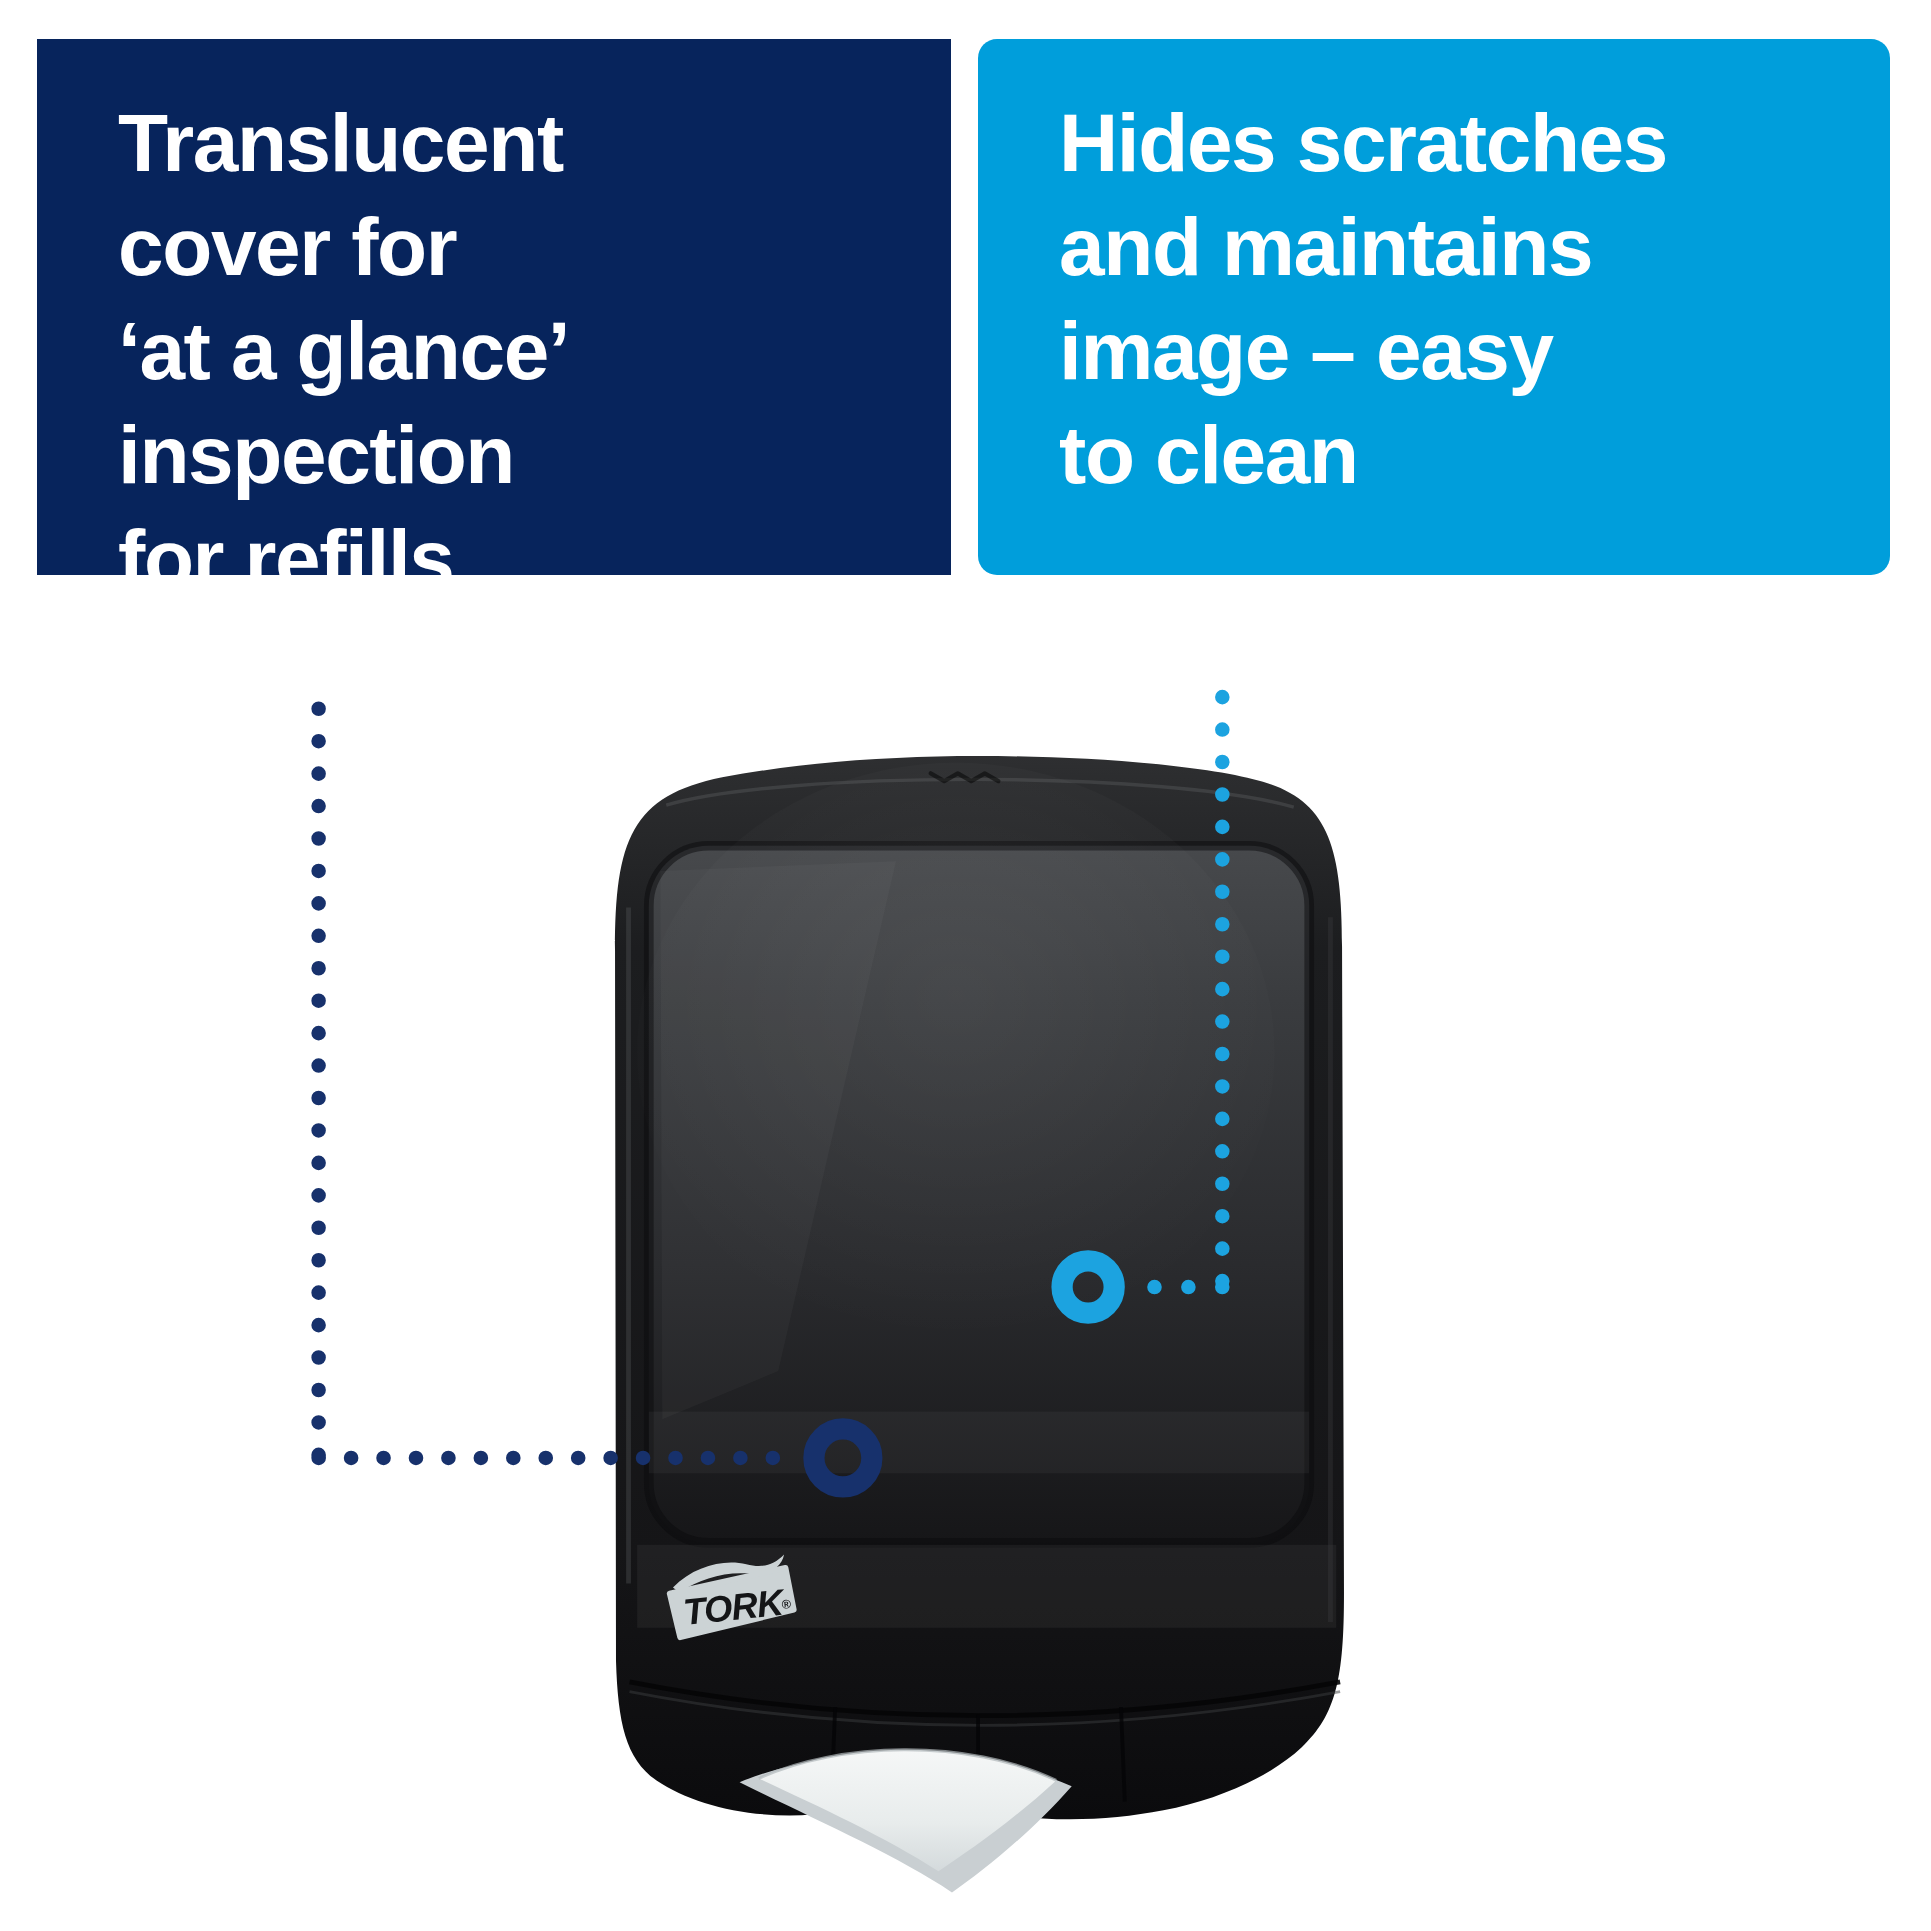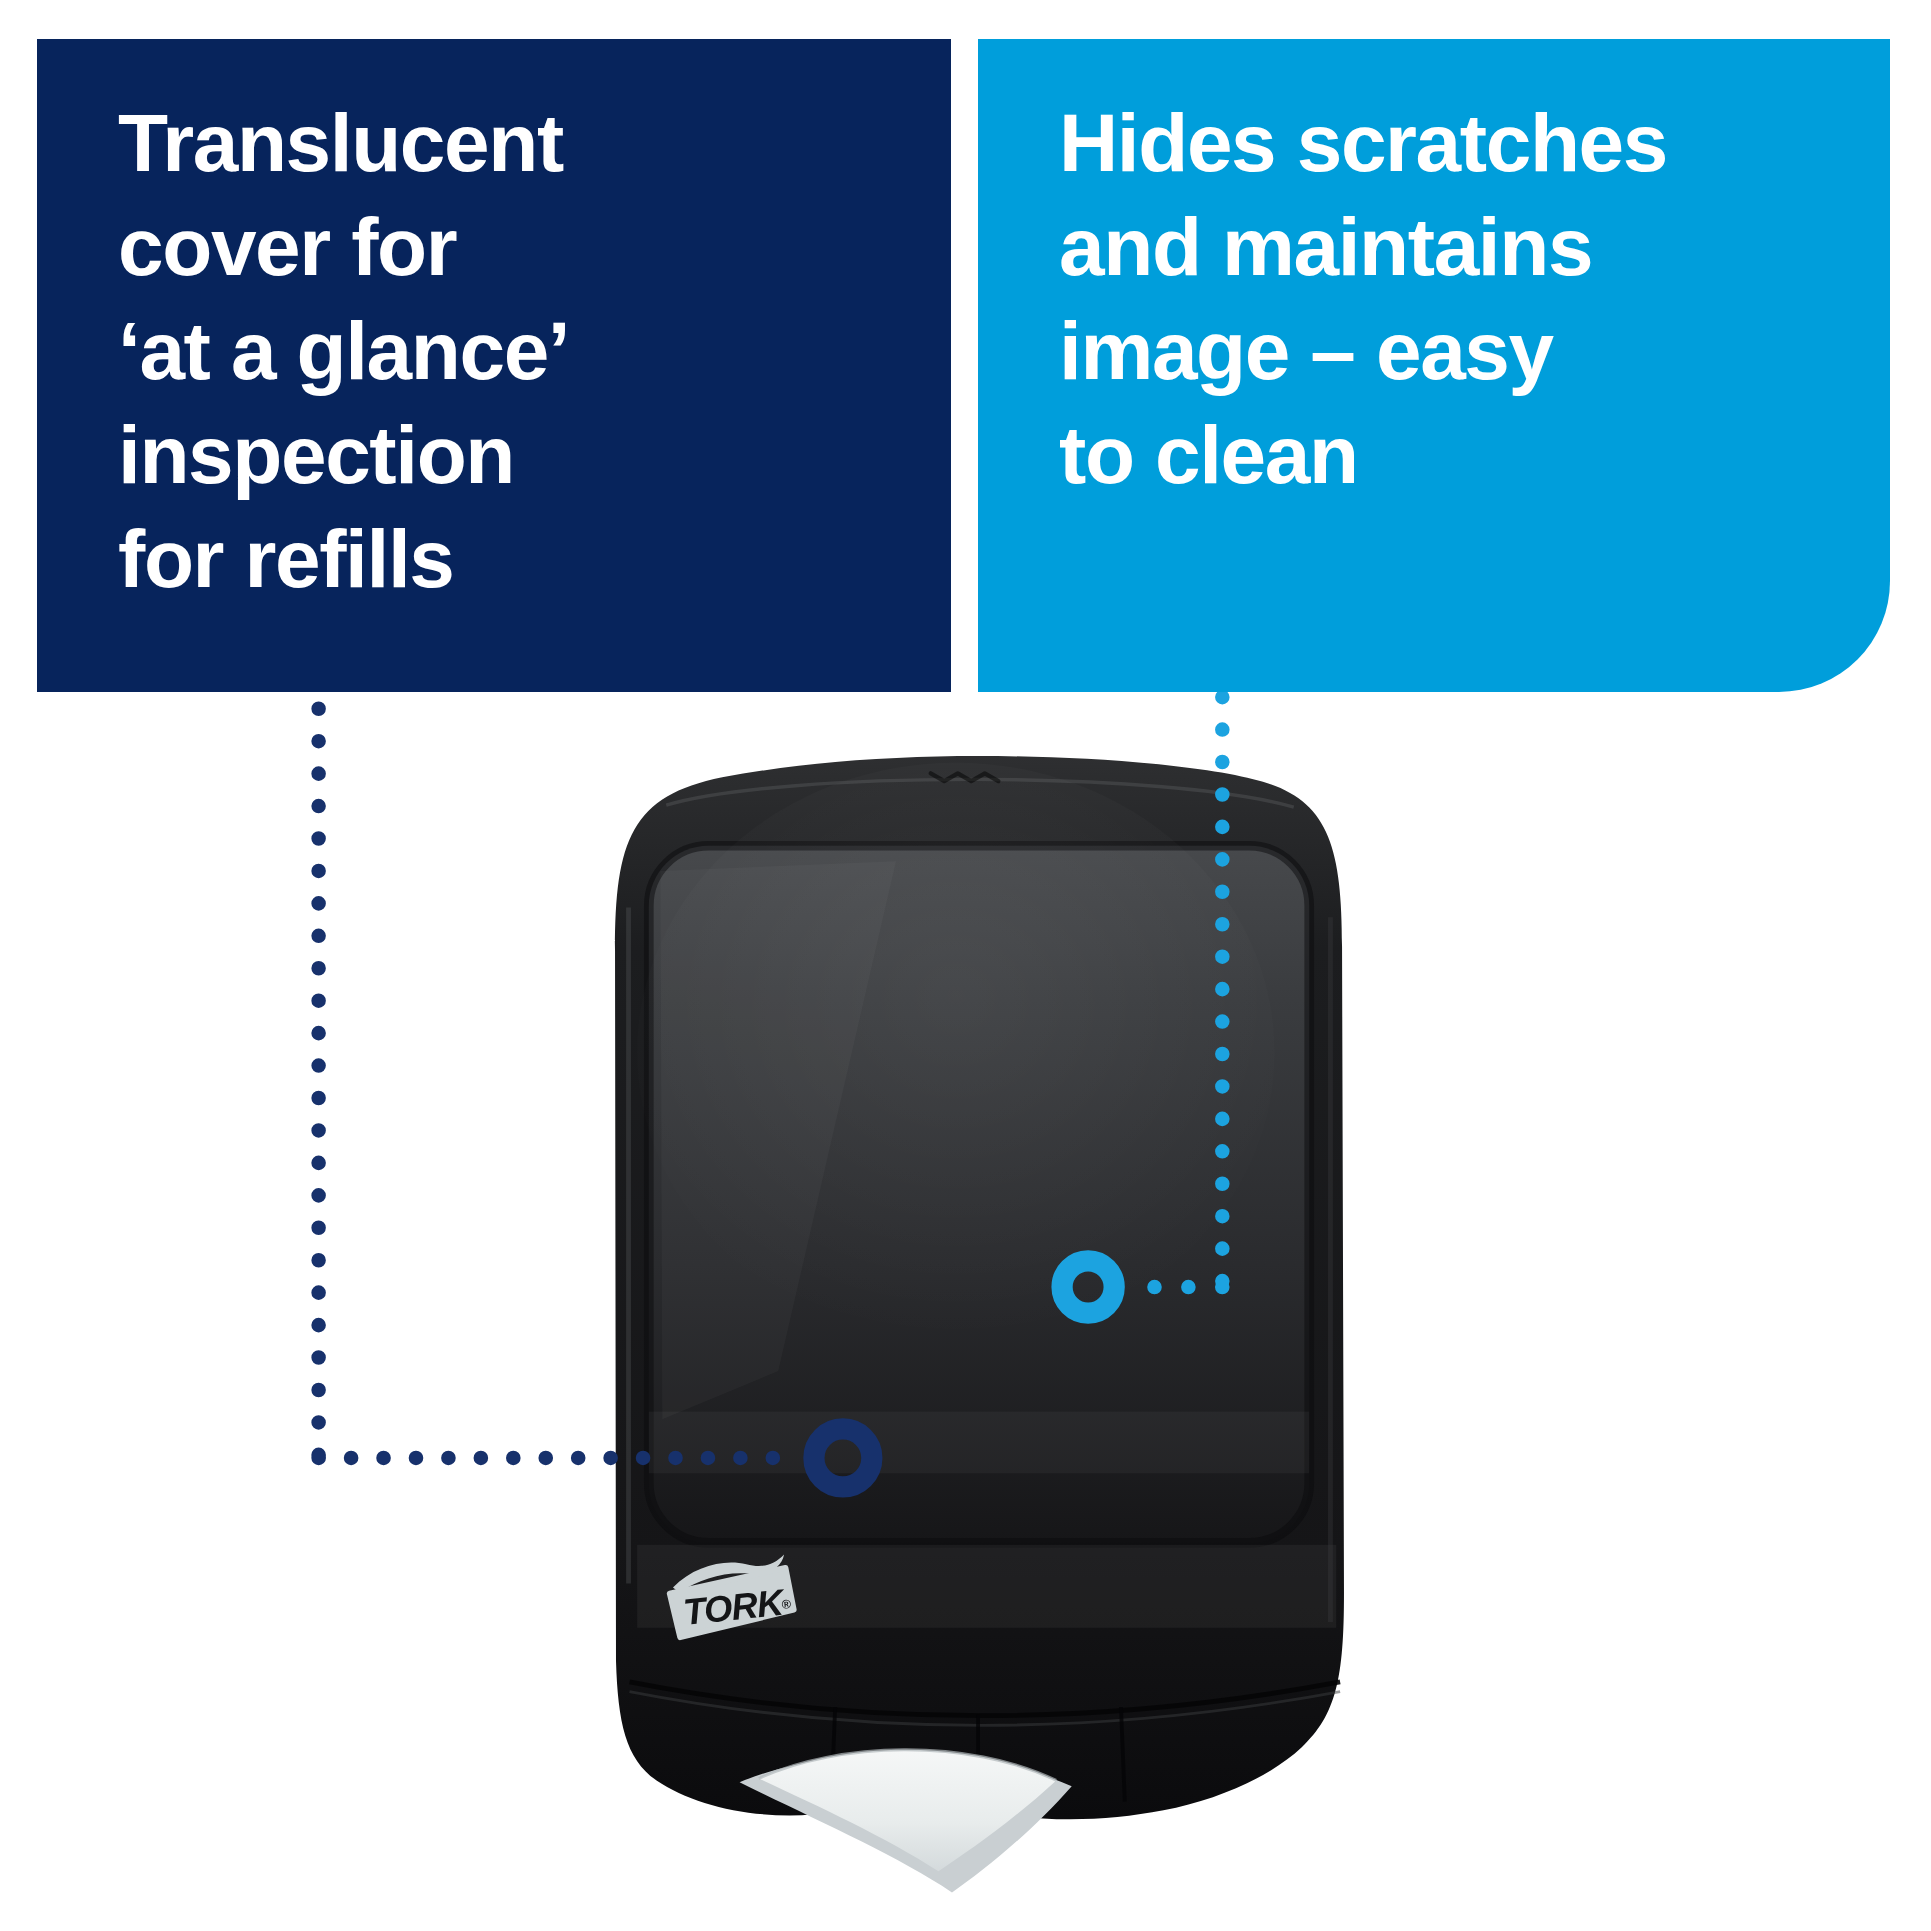--- a/index.html
+++ b/index.html
@@ -12,34 +12,35 @@
     font-family: "Liberation Sans", sans-serif;
   }
   .scene-svg {
     position: absolute;
     left: 0; top: 0;
     width: 1931px; height: 1931px;
   }
   .callout {
     position: absolute;
     top: 39px;
-    height: 653px;
+    height: 536px;
     box-sizing: border-box;
     padding: 52px 29px 0 81px;
   }
   .callout-left {
     left: 37px;
     width: 914px;
     background: var(--navy, #07245C);
   }
   .callout-right {
     left: 978px;
     width: 912px;
     background: var(--blue, #009EDB);
     border-bottom-right-radius: 111px;
+    border-radius: 19px;
   }
   .callout p {
     margin: 0;
     color: var(--text, #ffffff);
     font-size: 82px;
     line-height: 104px;
     font-weight: 700;
     letter-spacing: -1.4px;
     white-space: pre-line;
   }

